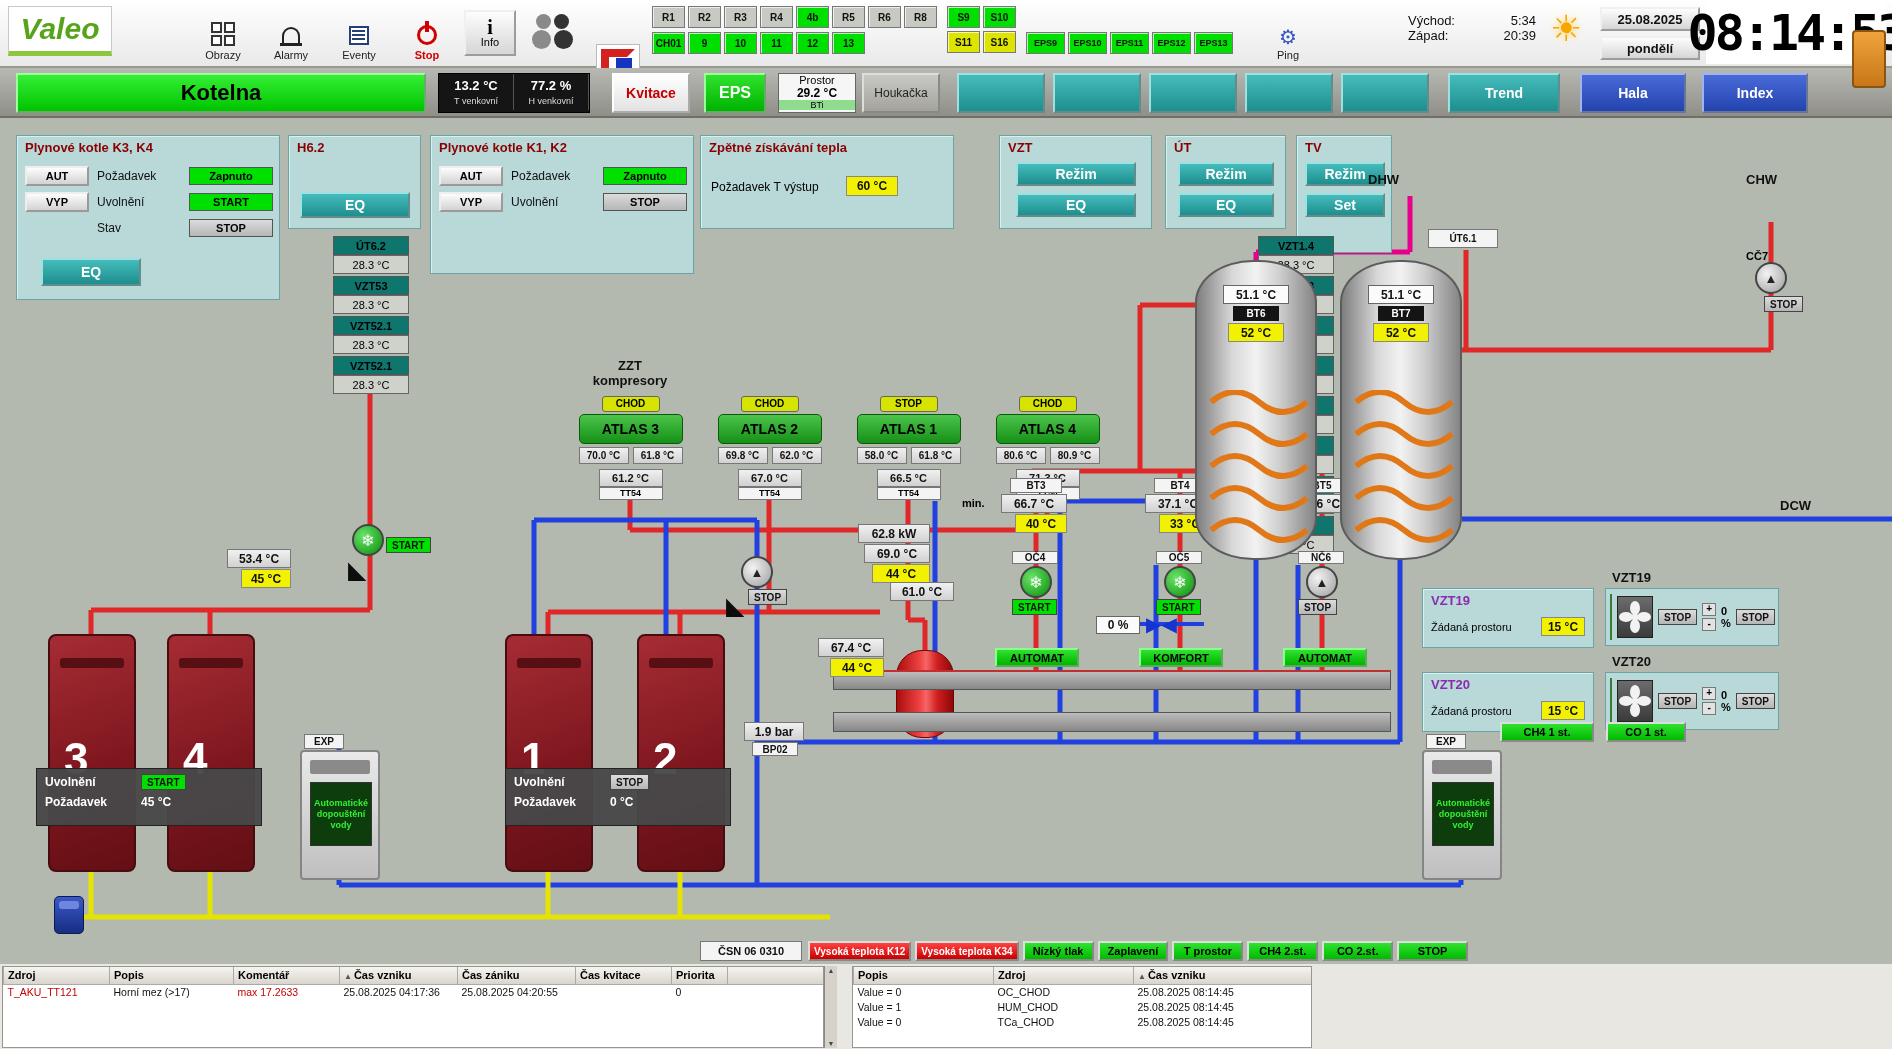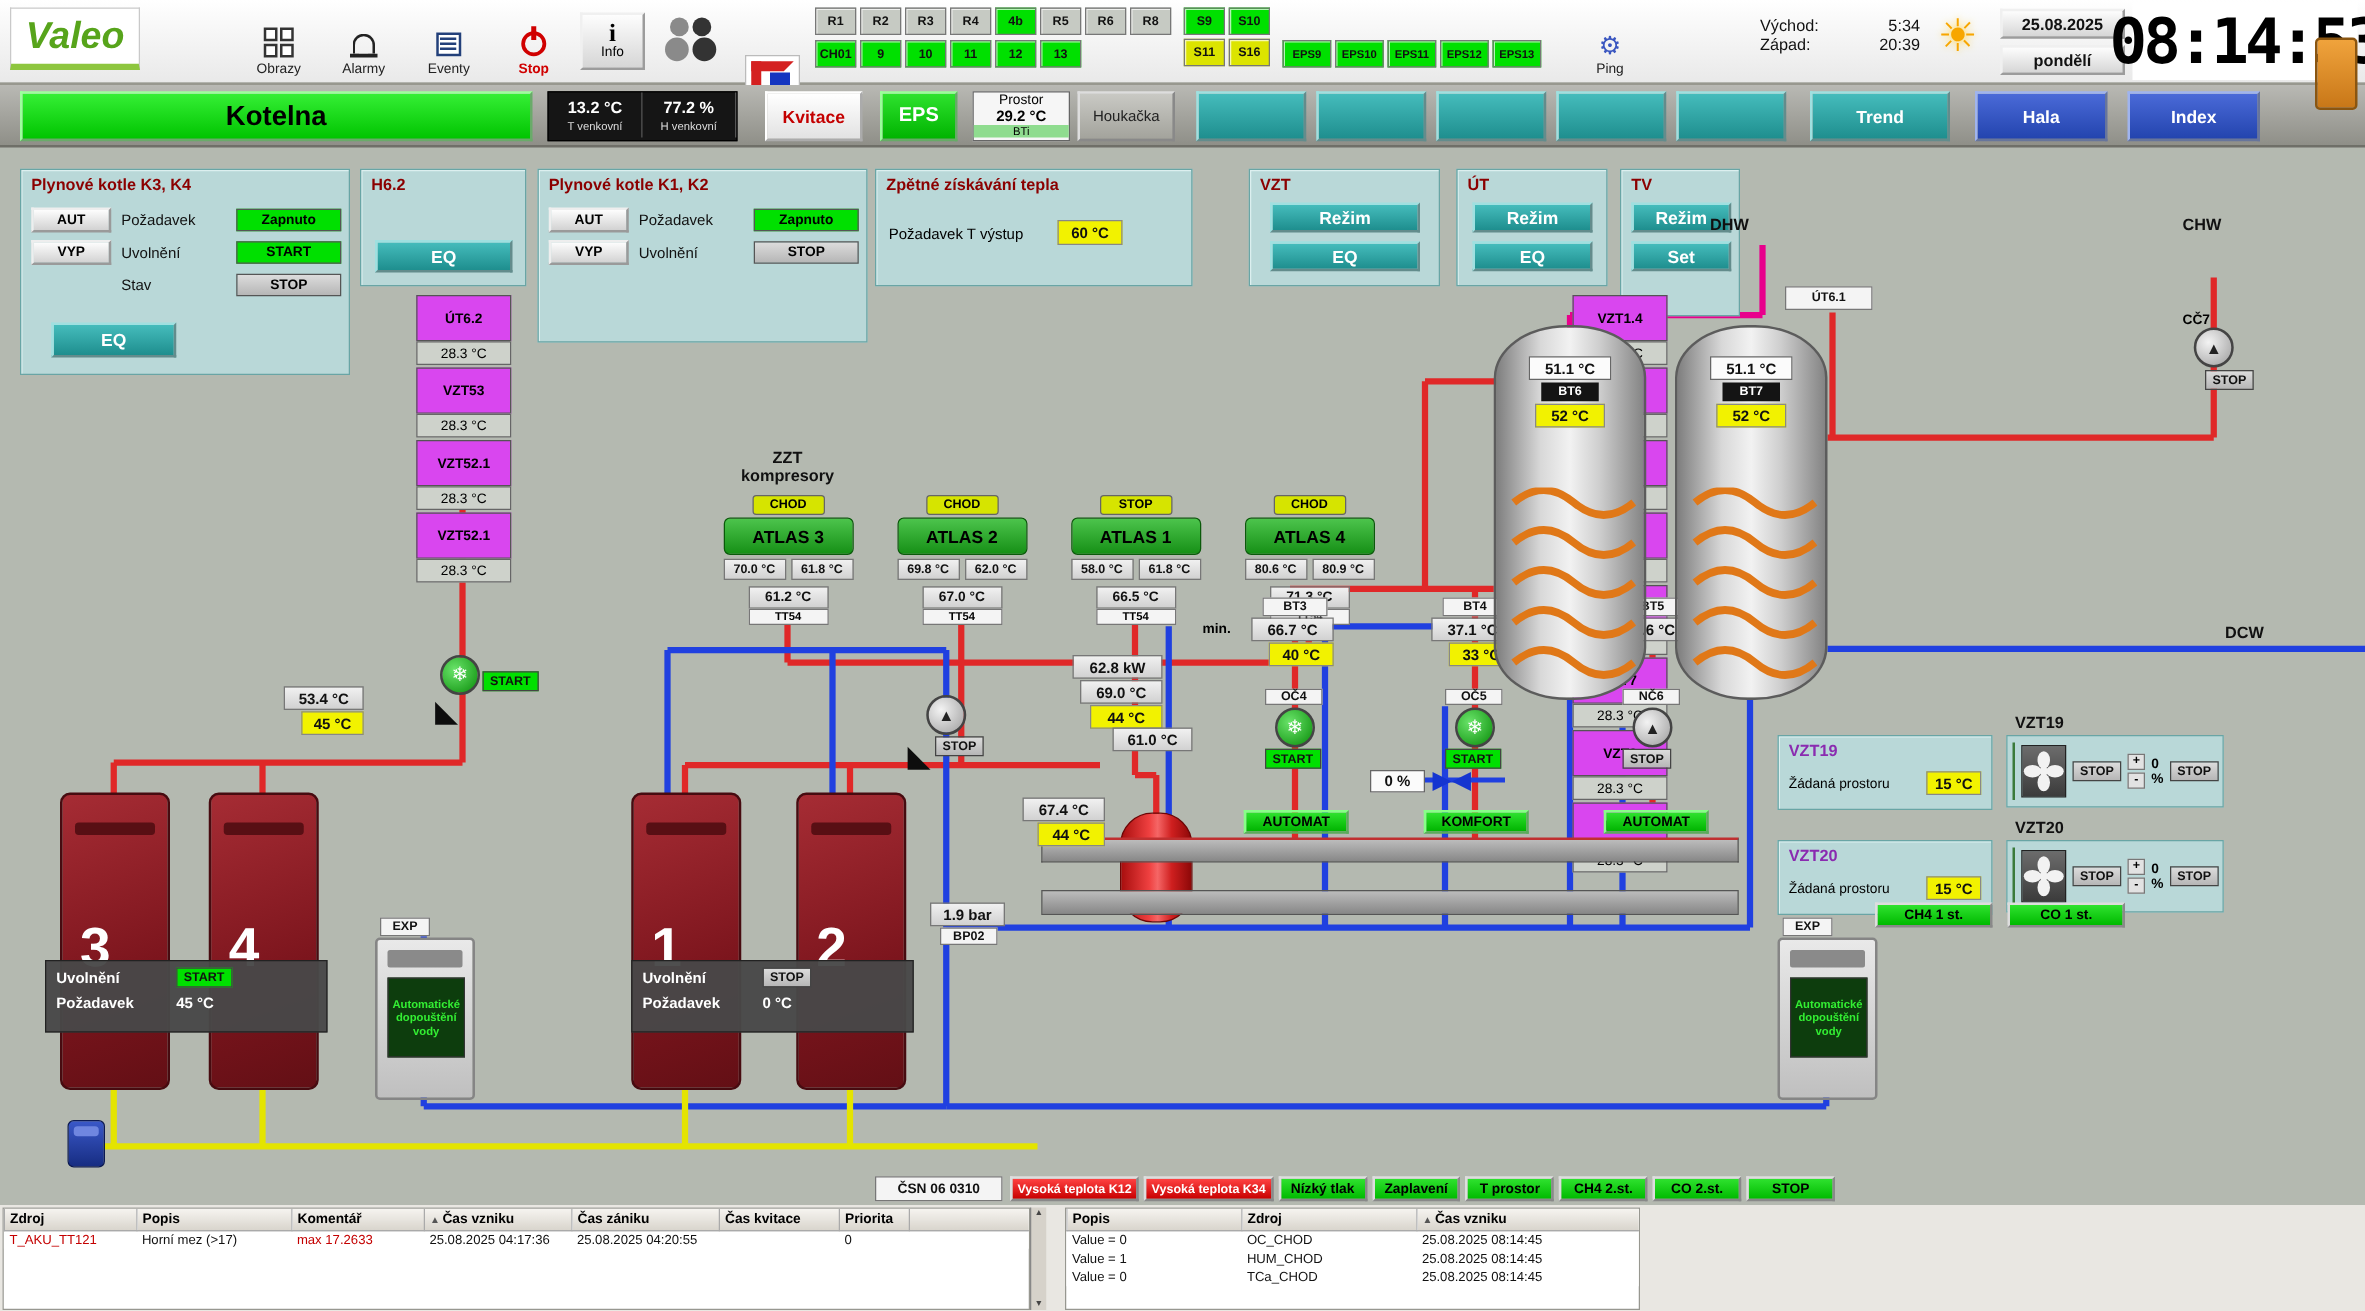--- a/index.html
+++ b/index.html
@@ -60,21 +60,21 @@
 .panel{background:#b9d8d8;border:1px solid #69a5a5;box-shadow:inset 1px 1px 0 #dcefef}
 .ptitle{position:absolute;left:8px;top:4px;color:#8b0000;font-weight:bold;font-size:13px;white-space:nowrap}
 .ptitle.purple{color:#8a2bb0}
 .prow{display:flex;align-items:center;gap:8px;height:20px;margin-bottom:6px}
 .pbtn{width:64px;height:20px;background:linear-gradient(#fdfdfd,#d2d2d2);border:2px outset #eee;font-size:11px;font-weight:bold;display:flex;align-items:center;justify-content:center;flex:none}
 .pbtn:empty{visibility:hidden}
 .plabel{width:84px;font-size:12px;color:#111;flex:none}
 .pval{width:84px;height:18px;border:1px solid #555;display:flex;align-items:center;justify-content:center;font-size:11px;font-weight:bold;flex:none}
 .eqbtn{background:linear-gradient(#45bcbc,#1e8e8e);border:2px outset #9fe0e0;color:#fff;font-weight:bold;font-size:14px;display:flex;align-items:center;justify-content:center}
 .citem{width:76px;margin-bottom:2px}
-.clabel{height:37px;background:#d946ef;border:1px solid #555;font-size:11px;font-weight:bold;display:flex;align-items:center;justify-content:center}
+.clabel{height:19px;background:#0f766e;border:1px solid #555;font-size:11px;font-weight:bold;display:flex;align-items:center;justify-content:center}
 .cval{height:19px;background:#ced2cb;border:1px solid #666;font-size:11px;display:flex;align-items:center;justify-content:center}
 .gbox{background:linear-gradient(#f1f1f1,#d1d1d1);border:1px solid #777;font-size:12px;font-weight:bold;display:flex;align-items:center;justify-content:center;color:#111}
 .ybox{background:#f2f200;border:1px solid #888;font-size:12px;font-weight:bold;display:flex;align-items:center;justify-content:center;color:#111}
 .wbox{background:#fbfbfb;border:1px solid #666;font-size:12px;font-weight:bold;display:flex;align-items:center;justify-content:center;color:#111}
 .lbox{background:#f4f4f4;border:1px solid #777;font-size:10px;font-weight:bold;display:flex;align-items:center;justify-content:center;color:#111}
 .bbox{background:#141414;color:#fff;font-size:10px;font-weight:bold;display:flex;align-items:center;justify-content:center}
 .tag{height:16px;padding:0 5px;border:1px solid #444;font-size:10px;font-weight:bold;display:flex;align-items:center;justify-content:center;color:#111}
 .zcol{width:139px;display:flex;flex-direction:column;align-items:center}
 .zstat{width:58px;height:16px;background:#d6e400;border:1px solid #666;border-radius:3px;font-size:10px;font-weight:bold;text-align:center;line-height:14px}
 .zbody{width:104px;height:30px;background:linear-gradient(#4cc44c,#169016);border:1px solid #0a5a0a;border-radius:5px;color:#000;font-weight:bold;font-size:14px;display:flex;align-items:center;justify-content:center;margin:2px 0 3px}
@@ -649,21 +649,21 @@
         <span class="pm">+</span>
         <span class="pm">-</span>
       </span>
     <span class="pct">0 %</span>
     <span class="tag st-gray">STOP</span>
   </div>
 
   <div class="a" style="left:1500px;top:722px;width:316px;display:flex;gap:12px">
 
   <div class="sbtn st-green" style="flex:none;width:94px">CH4 1 st.</div>
-      <div class="sbtn st-green" style="flex:none;width:94px">CO 1 st.</div>
+      <div class="sbtn st-green" style="flex:none;width:80px">CO 1 st.</div>
     </div>
   <div class="a lbox" style="left:700px;top:941px;width:102px;height:20px;font-size:11px">ČSN 06 0310</div>
   <div class="a" style="left:808px;top:941px;width:660px;display:flex;gap:4px">
 
   <div class="sbtn st-red">Vysoká teplota K12</div>
       <div class="sbtn st-red">Vysoká teplota K34</div>
       <div class="sbtn st-green">Nízký tlak</div>
       <div class="sbtn st-green">Zaplavení</div>
       <div class="sbtn st-green">T prostor</div>
       <div class="sbtn st-green">CH4 2.st.</div>

